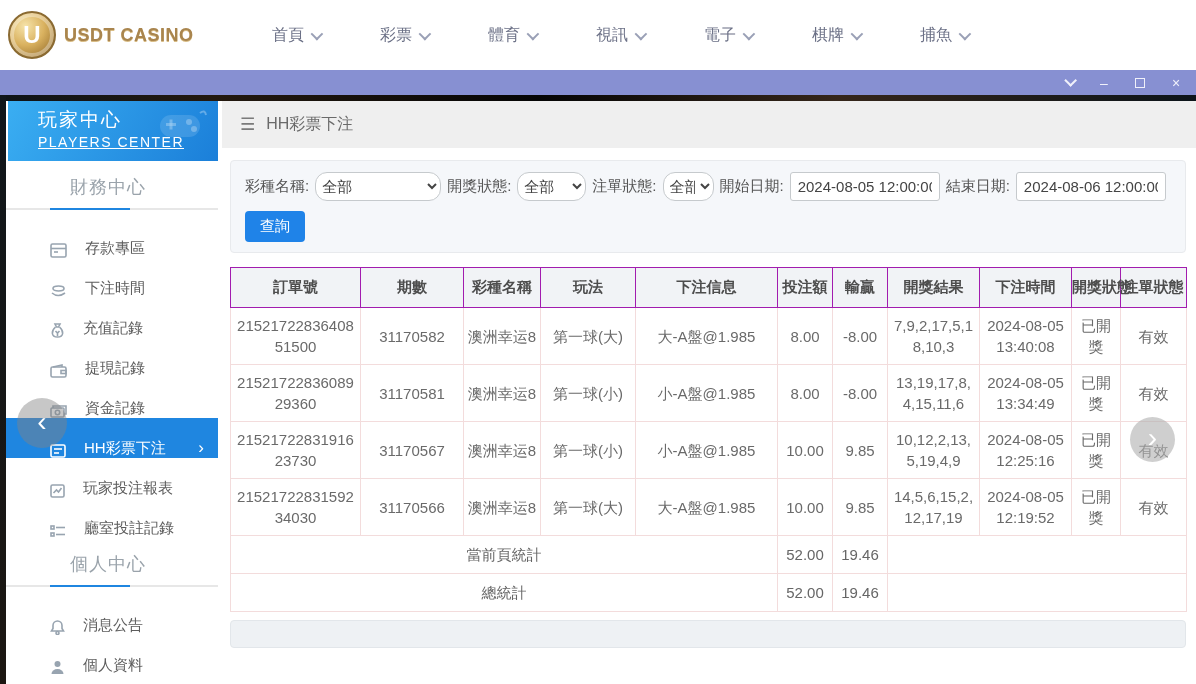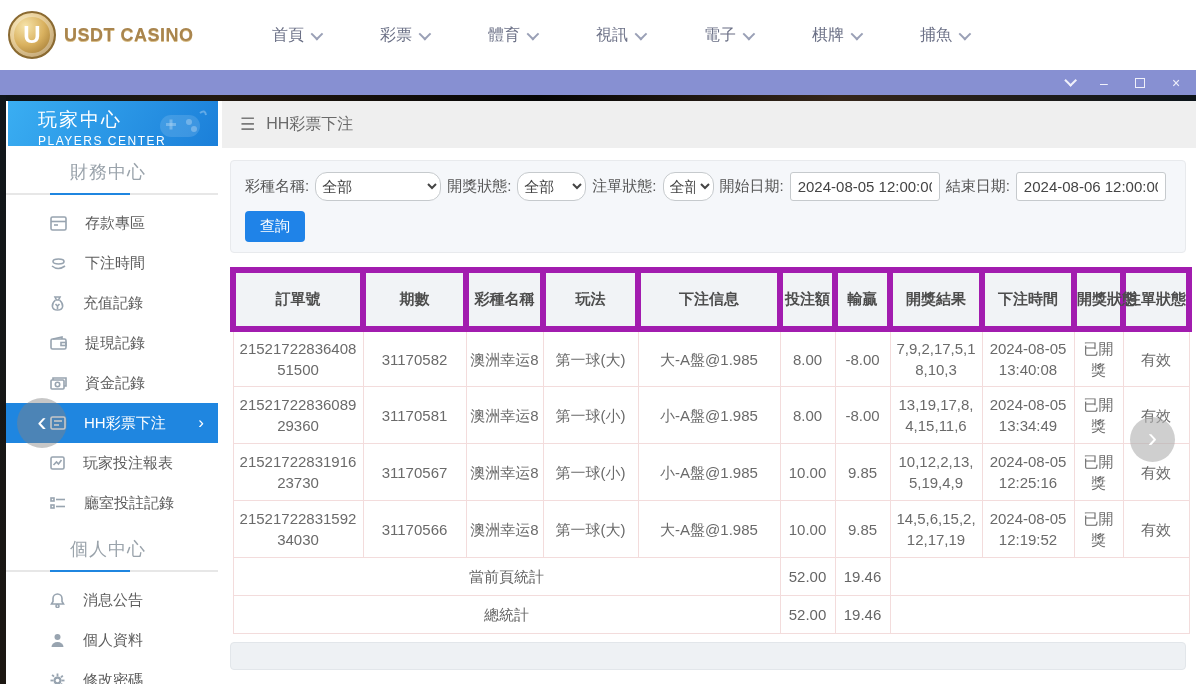--- a/index.html
+++ b/index.html
@@ -32,31 +32,31 @@
   .boxglyph { width:10px; height:10px; border:1.5px solid #f0f1fa; display:inline-block; }
 
   
   .dark-top { position:absolute; top:95px; left:0; right:0; height:6px;
     background:linear-gradient(90deg,#0e1418,#23190f 18%,#050505 45%,#35261a 70%,#0c141a); }
   .dark-left { position:absolute; top:95px; left:0; width:6px; bottom:0;
     background:linear-gradient(#10161b,#1c1712); }
 
   
   .sidebar { position:absolute; top:101px; left:6px; width:212px; bottom:0; background:#ffffff; }
-  .sb-header { position:relative; margin-left:2px; height:45px; overflow:hidden;
+  .sb-header { position:relative; margin-left:2px; height:60px; overflow:hidden;
     background:linear-gradient(120deg,#3aaef2,#1b7fd9); color:#fff; padding:6px 0 8px 30px; }
   .sb-title { font-size:19px; letter-spacing:2px; }
-  .sb-sub { font-size:12px; letter-spacing:1.5px; margin-top:1px; }
+  .sb-sub { font-size:14px; letter-spacing:1.5px; margin-top:1px;text-decoration:underline; }
   .sb-pad { position:absolute; right:10px; top:6px; opacity:.6; }
   .sb-section { margin:14px 0 0 0; }
   .sb-section-title { font-size:18px; color:#9aa3ab; padding-left:64px; letter-spacing:1px; }
   .sb-underline { margin-top:9px; height:2px; background:#e7e7e7; position:relative; }
   .sb-underline::before { content:""; position:absolute; left:44px; top:0; width:80px; height:2px; background:#1f86e0; }
   .sb-items { margin-top:8px; }
-  .sb-item { display:flex; align-items:center; gap:18px; height:40px; padding-left:44px;
+  .sb-item { display:flex; align-items:flex-end; gap:18px; height:40px; padding-left:44px;
     font-size:15px; color:#5c5c5c; cursor:pointer; }
   .sb-item svg { flex:0 0 auto; }
   .sb-item.active { background:#1f86e0; color:#ffffff; padding-right:14px; }
   .sb-item.active .sb-chevright { margin-left:auto; color:#fff; font-size:17px; }
 
   
   .main { position:absolute; top:101px; left:222px; right:0; bottom:0; background:#ffffff; }
   .breadcrumb { height:47px; background:#efefef; display:flex; align-items:center; gap:11px; padding-left:18px; }
   .hamburger { color:#7a7a7a; font-size:17px; cursor:pointer; }
   .bc-title { font-size:16px; color:#6a6a6a; }
@@ -67,22 +67,22 @@
   .f-label { font-size:15px; color:#555; white-space:nowrap; }
   .filter-row select { height:29px; border:1px solid #c6cacd; border-radius:12px; background:#fff;
     font-size:15px; color:#444; font-family:inherit; padding:0 2px; }
   .sel-lottery { width:126px; } .sel-draw { width:69px; } .sel-order { width:51px; }
   .filter-row input { height:29px; border:1px solid #c6cacd; border-radius:3px; background:#fff;
     font-size:15px; color:#444; font-family:inherit; padding:0 7px; width:150px; }
   .btn-query { margin-top:10px; background:#1f83e8; color:#fff; border:none; border-radius:4px;
     font-size:15px; font-family:inherit; padding:6px 15px; cursor:pointer; }
 
   table.bets { margin:14px 10px 0 8px; width:956px; border-collapse:collapse; table-layout:fixed; }
-  .bets th { background:#f1f3f6; border:6px solid #a21caf; font-size:15px; font-weight:bold;
-    color:#4d4d4d; padding:17px 0; white-space:nowrap; overflow:visible; text-align:center; }
+  .bets th { background:#f1f3f6; border:1px solid #a21caf; font-size:15px; font-weight:bold;
+    color:#4d4d4d; padding:10px 0; white-space:nowrap; overflow:visible; text-align:center; }
   .bets td { border:1px solid #f3dcdc; font-size:15px; color:#6a6a6a; text-align:center;
     padding:6px 3px; line-height:1.4; background:#fff; }
   .bets tr.datarow { height:57px; }
   .bets td.brk { word-break:break-all; }
   .bets tr.sumrow { height:38px; }
   .bets tr.sumrow td { font-size:15px; color:#666; }
 
   .pagination-stub { margin:8px 10px 0 8px; height:28px; background:#eef1f4;
     border:1px solid #e2e6ea; border-radius:4px; }
 

